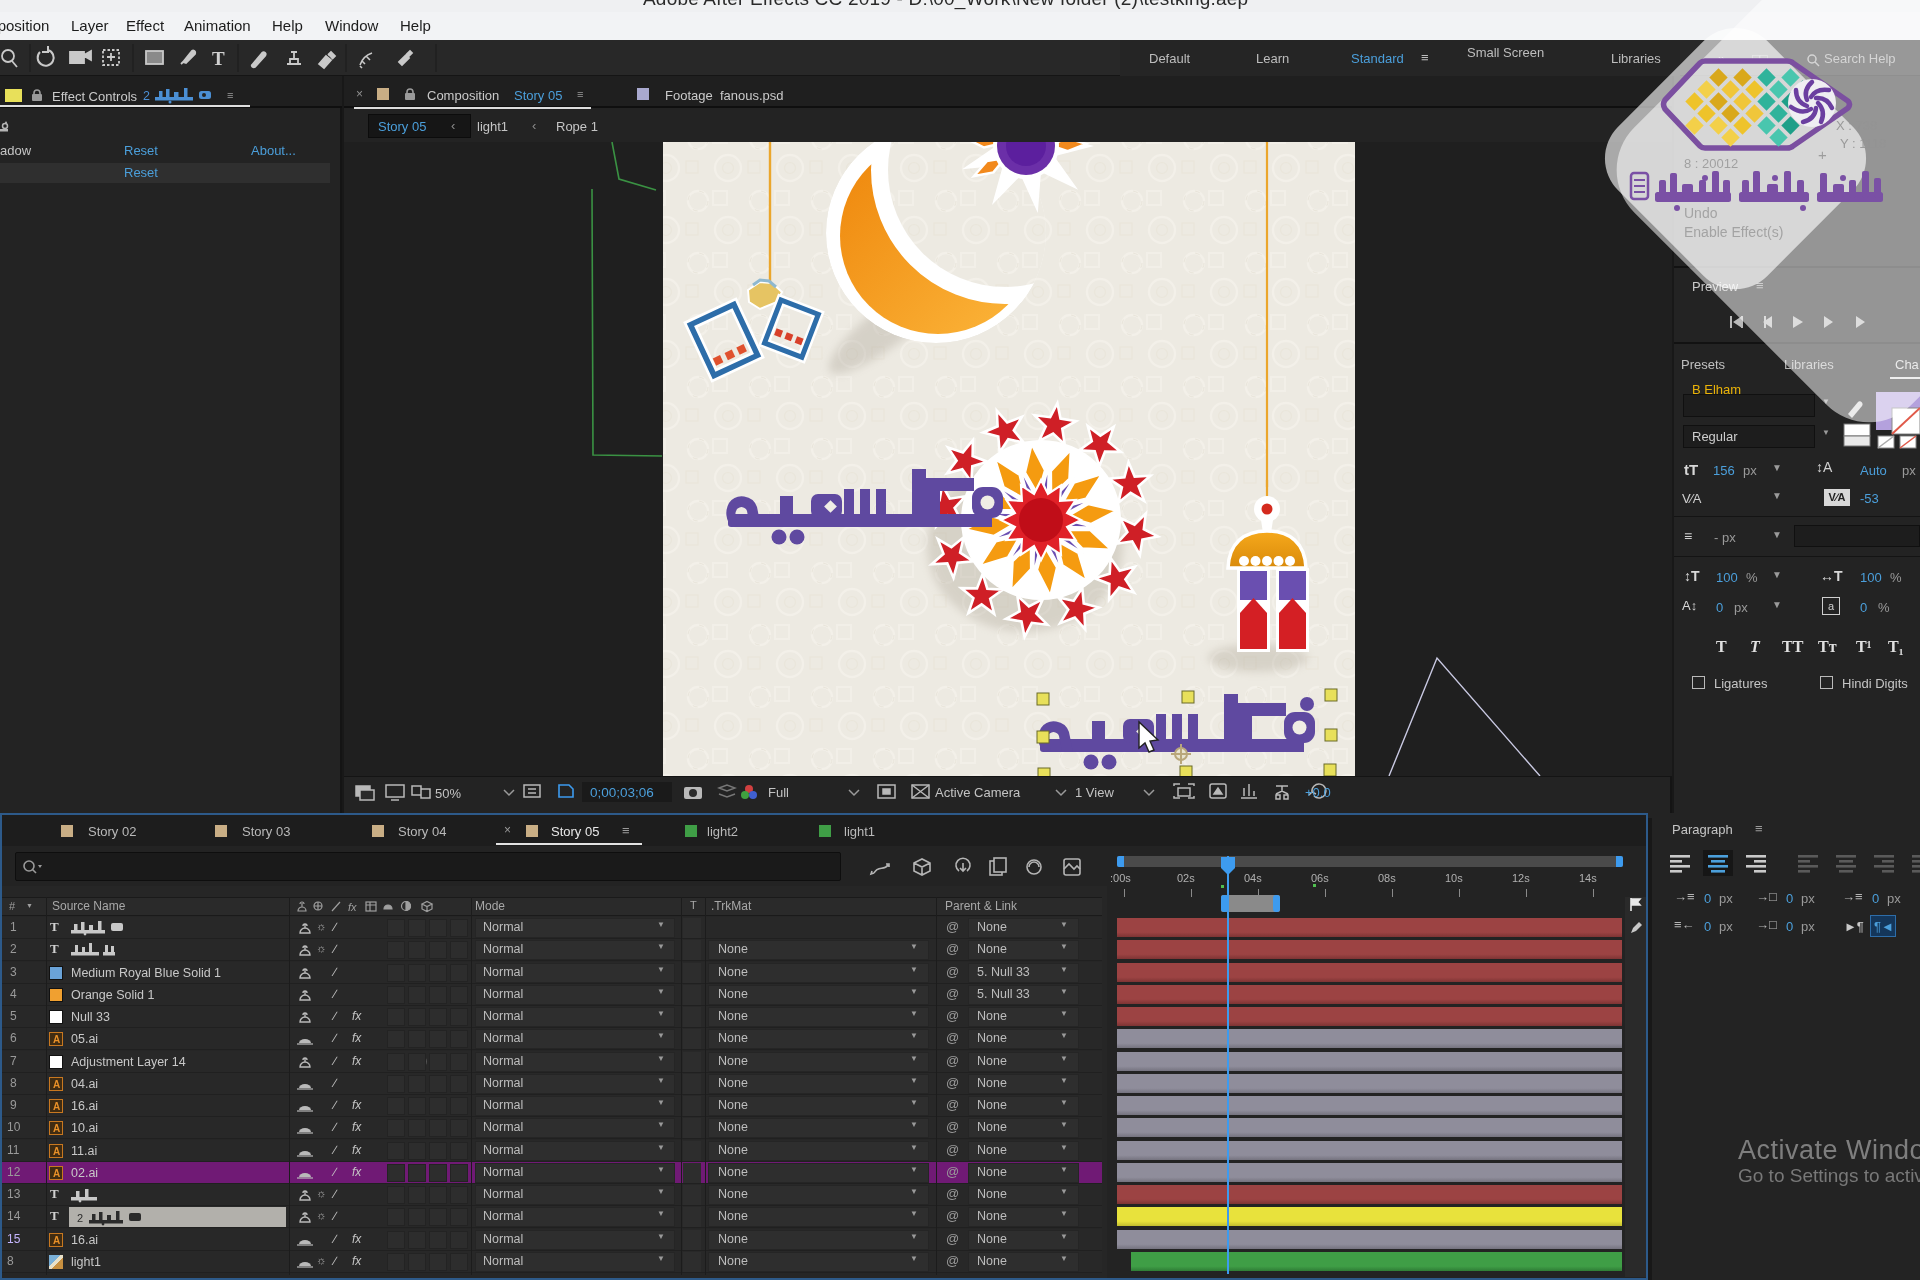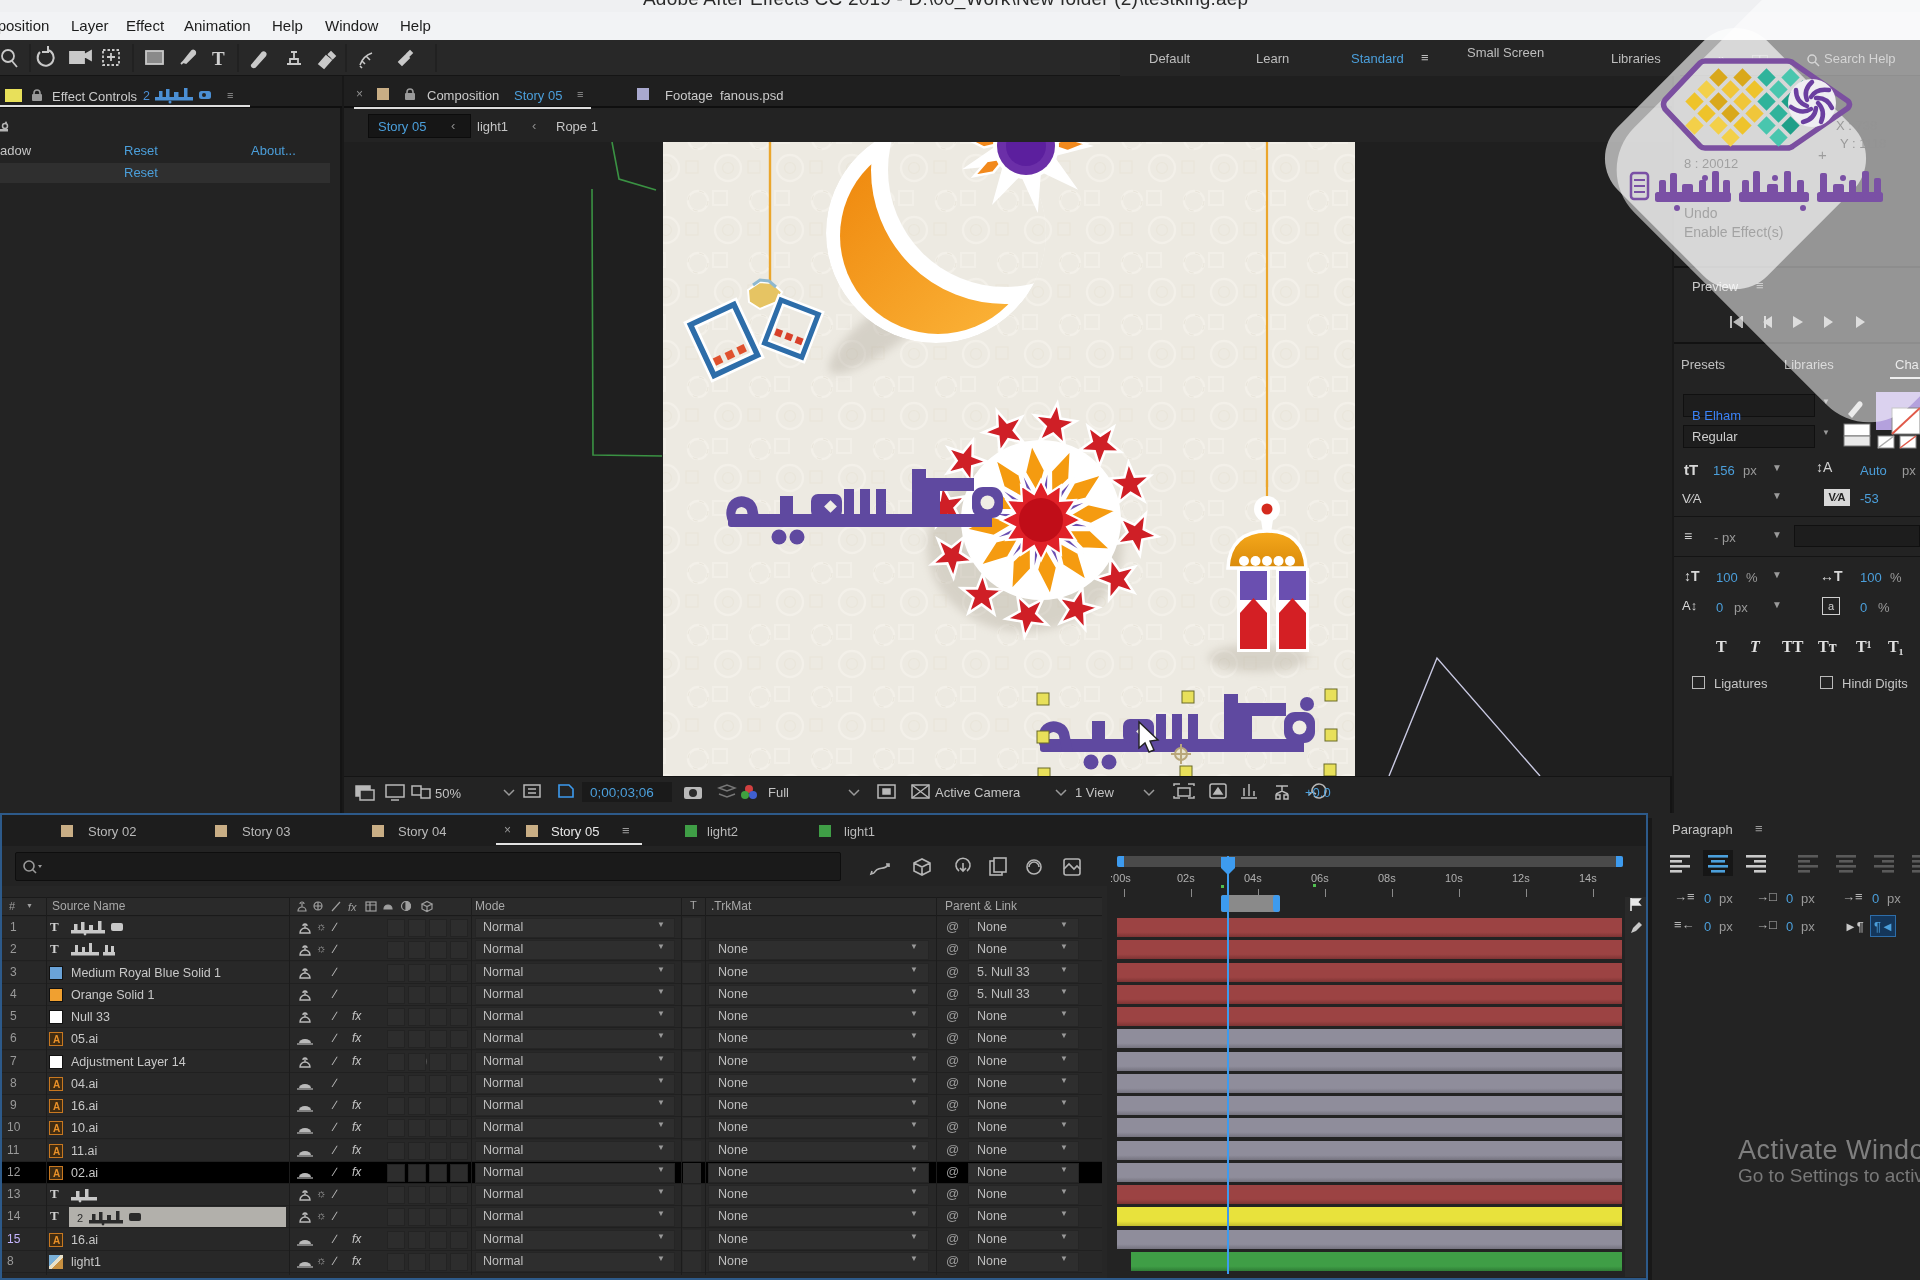--- a/index.html
+++ b/index.html
@@ -144,21 +144,21 @@
         <path d="M2 2 v12 M13 2 v12 M36 2 v12"></path>
       </g>
   </svg>
   <div class="abs" style="left:0;top:266px;width:246px;height:2px;background:#121212"></div>
   <div class="txt" style="left:7px;top:281px;color:#c0c0c0">Presets</div>
   <div class="txt" style="left:110px;top:281px;color:#b5b5b5">Libraries</div>
   <div class="txt" style="left:221px;top:281px;color:#d5d5d5">Cha</div>
   <div class="abs" style="left:216px;top:301px;width:30px;height:2px;background:#dedede"></div>
 
   <div class="abs" style="left:9px;top:318px;width:132px;height:23px;background:#1d1d1d;border:1px solid #101010"></div>
-  <div class="txt" style="left:18px;top:332px;color:#3b82f6">B Elham</div>
+  <div class="txt" style="left:18px;top:306px;color:#eab308">B Elham</div>
   <div class="txt" style="left:148px;top:321px;color:#9a9a9a;font-size:8px">▼</div>
   <div class="abs" style="left:9px;top:349px;width:132px;height:23px;background:#1d1d1d;border:1px solid #101010"></div>
   <div class="txt" style="left:18px;top:353px;color:#cdcdcd">Regular</div>
   <div class="txt" style="left:148px;top:352px;color:#9a9a9a;font-size:8px">▼</div>
 
   <svg style="left:170px;top:316px" width="76px" height="60" viewBox="0 0 76 60">
     <path d="M4 22 l10 -12 c2 -2 6 1 4 4 l-10 12 z" fill="#d5d5d5"></path>
     <rect x="32" y="0" width="44" height="38" fill="#b4a1dd"></rect>
     <rect x="48" y="16" width="28" height="26" fill="#fff" stroke="#888"></rect>
     <path d="M48 42 l28 -26" stroke="#e05a4a" stroke-width="2"></path>
@@ -802,21 +802,21 @@
 <div class="txt" style="left:655px;top:3px;color:#9a9a9a;font-size:8px">▼</div>
 <div class="abs" style="left:681px;top:1px;width:18px;height:20px;background:#2d2d2d"></div>
 <div class="abs" style="left:706px;top:1px;width:221px;height:20px;background:#2e2e2e;border:1px solid #252525"></div>
 <div class="txt" style="left:716px;top:3px;color:#bdbdbd;font-size:12.5px">None</div>
 <div class="txt" style="left:908px;top:3px;color:#9a9a9a;font-size:8px">▼</div>
 <div class="txt" style="left:944px;top:2px;color:#9a9a9a;font-size:13px">@</div>
 <div class="abs" style="left:966px;top:1px;width:111px;height:20px;background:#2e2e2e;border:1px solid #252525"></div>
 <div class="txt" style="left:975px;top:3px;color:#bdbdbd;font-size:12.5px">None</div>
 <div class="txt" style="left:1058px;top:3px;color:#9a9a9a;font-size:8px">▼</div>
 </div>
-<div class="abs" style="left:0;top:346.8px;width:1100px;height:22.25px;background:#000000;border-bottom:1px solid #202020">
+<div class="abs" style="left:0;top:346.8px;width:1100px;height:22.25px;background:#701a75;border-bottom:1px solid #202020">
 <div class="txt" style="left:5px;top:3px;color:#9a9a9a;font-size:12px">12</div>
 <div class="abs" style="left:47px;top:4px;width:14px;height:14px;background:#402c12;border:1px solid #c87820">
         <div class="abs" style="left:3px;top:1px;color:#e89028;font-size:10px;font-weight:bold">A</div>
       </div>
 <div class="txt" style="left:69px;top:4px;color:#c8c8c8;font-size:12.5px">02.ai</div>
 <svg style="left:295px;top:7px" width="16" height="10" viewBox="0 0 16 10">
         <path d="M2 8 a6 4 0 0 1 12 0 z" fill="#b9b9b9"></path>
         <path d="M0 9 h16" stroke="#b9b9b9" stroke-width="1.2"></path>
       </svg>
 <div class="txt" style="left:332px;top:3px;color:#c5c5c5;font-size:12px">∕</div>

